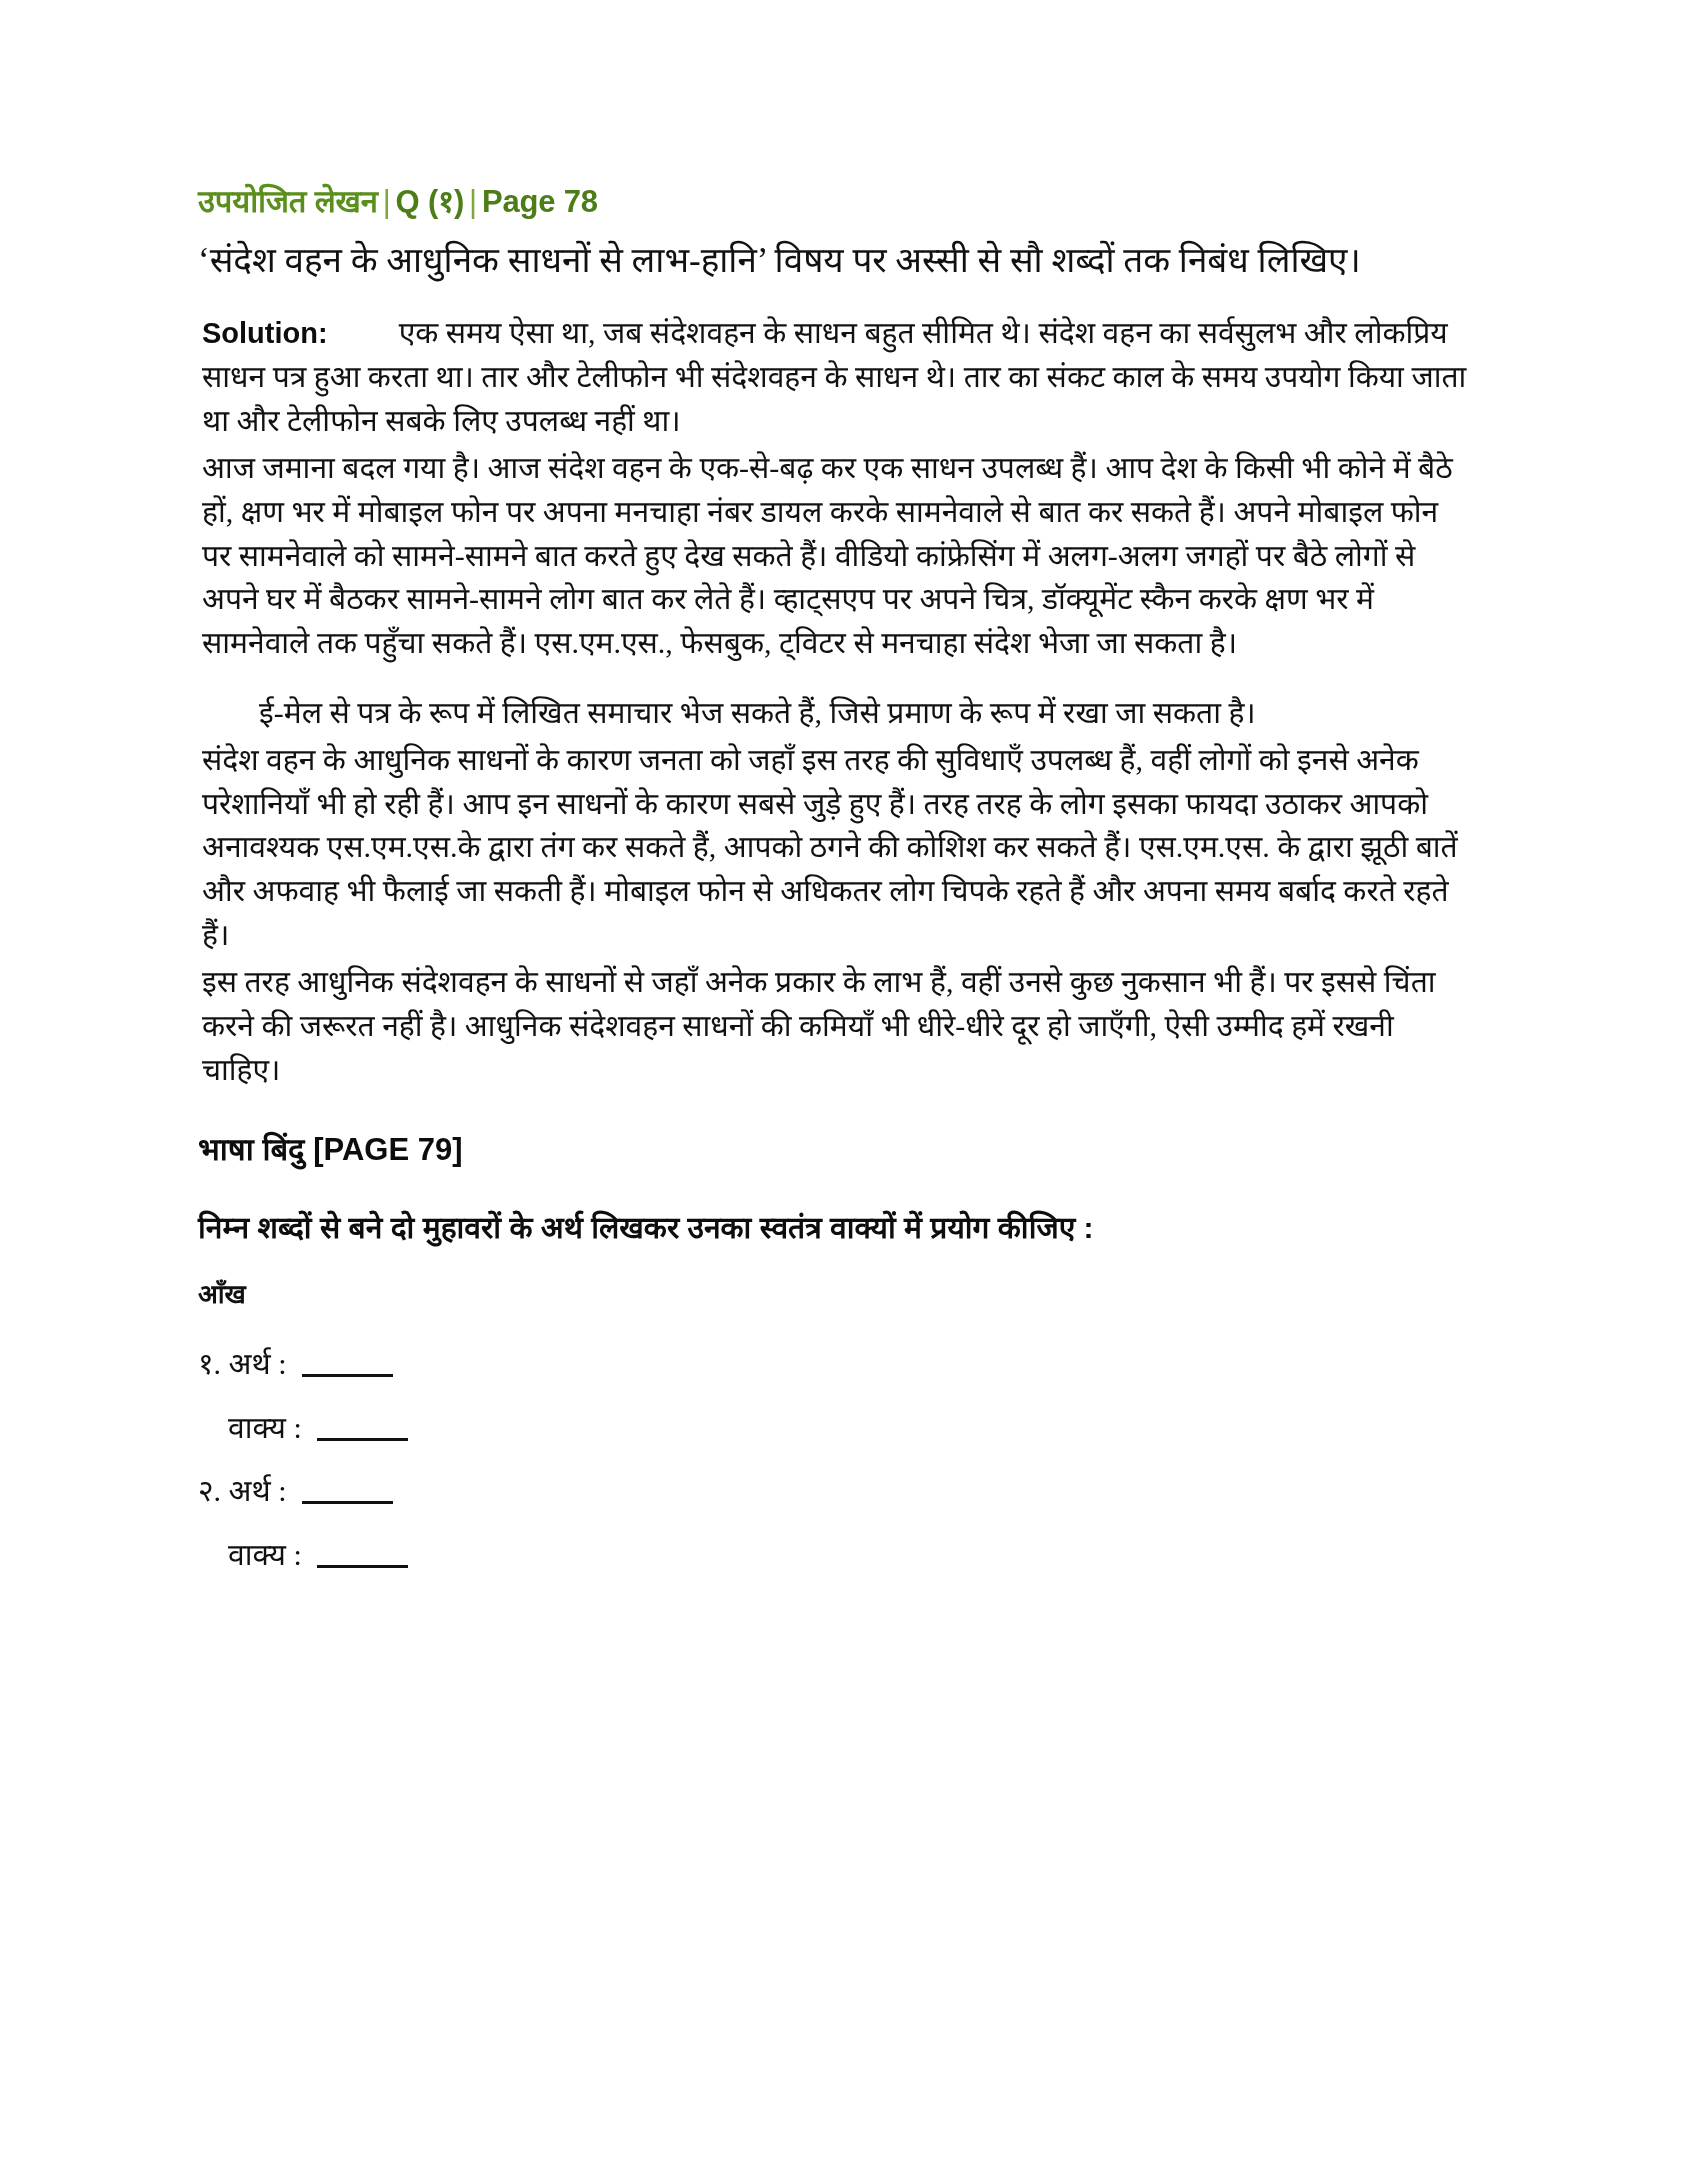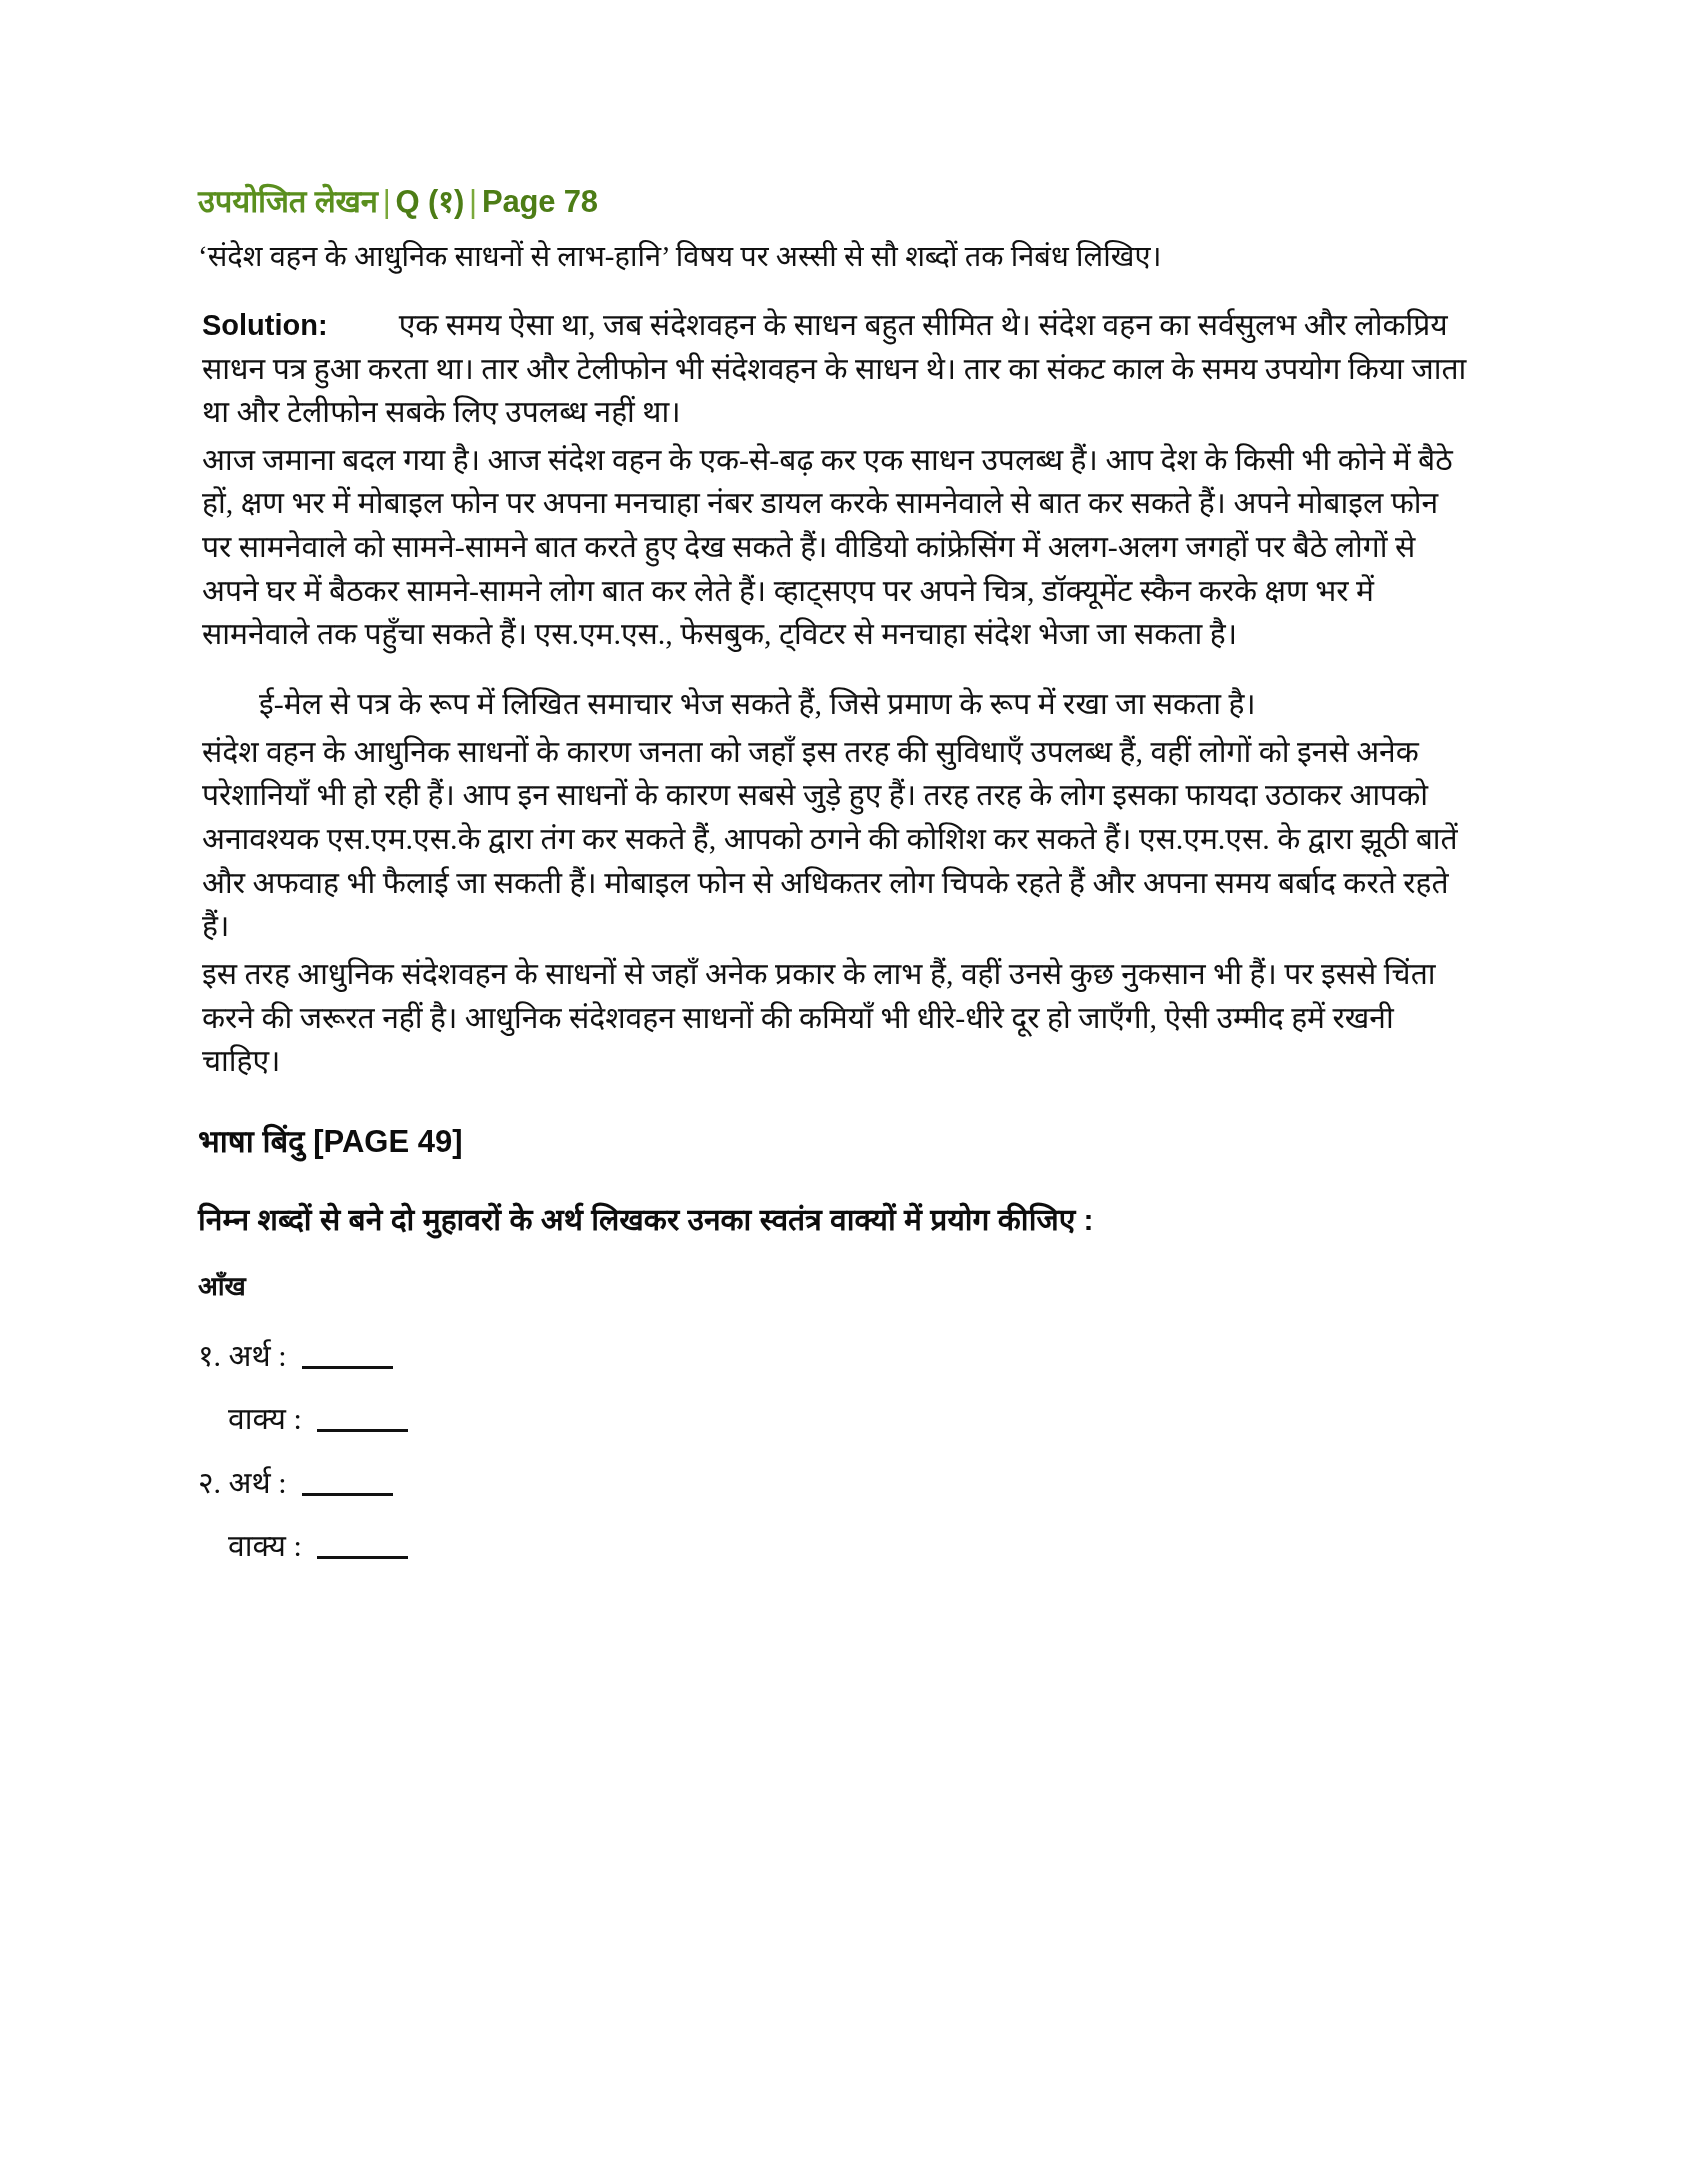--- a/index.html
+++ b/index.html
@@ -50,21 +50,21 @@
     color: #0d0d0d;
     font-family: "Liberation Sans", "DejaVu Sans", sans-serif;
     font-weight: bold;
     font-size: 31px;
     margin: 40px 0 38px 0;
     line-height: 1.25;
   }
 
   
   .qtext {
-    font-size: 29px;
+    font-size: 35px;
     line-height: 1.42;
     margin: 0 0 26px 0;
     color: #111111;
   }
   .para {
     font-size: 30px;
     line-height: 1.455;
     margin: 4px;
     color: #111111;
     text-align: left;
@@ -131,21 +131,21 @@
   <p class="para"><span class="sol-label">Solution:</span><span class="sol-indent"></span><span>एक समय ऐसा था, जब संदेशवहन के साधन बहुत सीमित थे। संदेश वहन का सर्वसुलभ और लोकप्रिय साधन पत्र हुआ करता था। तार और टेलीफोन भी संदेशवहन के साधन थे। तार का संकट काल के समय उपयोग किया जाता था और टेलीफोन सबके लिए उपलब्ध नहीं था।</span></p>
 
   <p class="para">आज जमाना बदल गया है। आज संदेश वहन के एक-से-बढ़ कर एक साधन उपलब्ध हैं। आप देश के किसी भी कोने में बैठे हों, क्षण भर में मोबाइल फोन पर अपना मनचाहा नंबर डायल करके सामनेवाले से बात कर सकते हैं। अपने मोबाइल फोन पर सामनेवाले को सामने-सामने बात करते हुए देख सकते हैं। वीडियो कांफ्रेसिंग में अलग-अलग जगहों पर बैठे लोगों से अपने घर में बैठकर सामने-सामने लोग बात कर लेते हैं। व्हाट्सएप पर अपने चित्र, डॉक्यूमेंट स्कैन करके क्षण भर में सामनेवाले तक पहुँचा सकते हैं। एस.एम.एस., फेसबुक, ट्विटर से मनचाहा संदेश भेजा जा सकता है।</p>
 
   <p class="para gap-before"><span class="indent-first"></span><span>ई-मेल से पत्र के रूप में लिखित समाचार भेज सकते हैं, जिसे प्रमाण के रूप में रखा जा सकता है।</span></p>
 
   <p class="para">संदेश वहन के आधुनिक साधनों के कारण जनता को जहाँ इस तरह की सुविधाएँ उपलब्ध हैं, वहीं लोगों को इनसे अनेक परेशानियाँ भी हो रही हैं। आप इन साधनों के कारण सबसे जुड़े हुए हैं। तरह तरह के लोग इसका फायदा उठाकर आपको अनावश्यक एस.एम.एस.के द्वारा तंग कर सकते हैं, आपको ठगने की कोशिश कर सकते हैं। एस.एम.एस. के द्वारा झूठी बातें और अफवाह भी फैलाई जा सकती हैं। मोबाइल फोन से अधिकतर लोग चिपके रहते हैं और अपना समय बर्बाद करते रहते हैं।</p>
 
   <p class="para">इस तरह आधुनिक संदेशवहन के साधनों से जहाँ अनेक प्रकार के लाभ हैं, वहीं उनसे कुछ नुकसान भी हैं। पर इससे चिंता करने की जरूरत नहीं है। आधुनिक संदेशवहन साधनों की कमियाँ भी धीरे-धीरे दूर हो जाएँगी, ऐसी उम्मीद हमें रखनी चाहिए।</p>
 
-  <div class="sectionhead">भाषा बिंदु [PAGE 49]</div>
+  <div class="sectionhead">भाषा बिंदु [PAGE 79]</div>
 
 
   <div class="subq">निम्न शब्दों से बने दो मुहावरों के अर्थ लिखकर उनका स्वतंत्र वाक्यों में प्रयोग कीजिए :</div>
 
   <div class="word">आँख</div>
 
   <div class="blank-list">
 
     <div class="blank-row">
       <span>१.</span>

